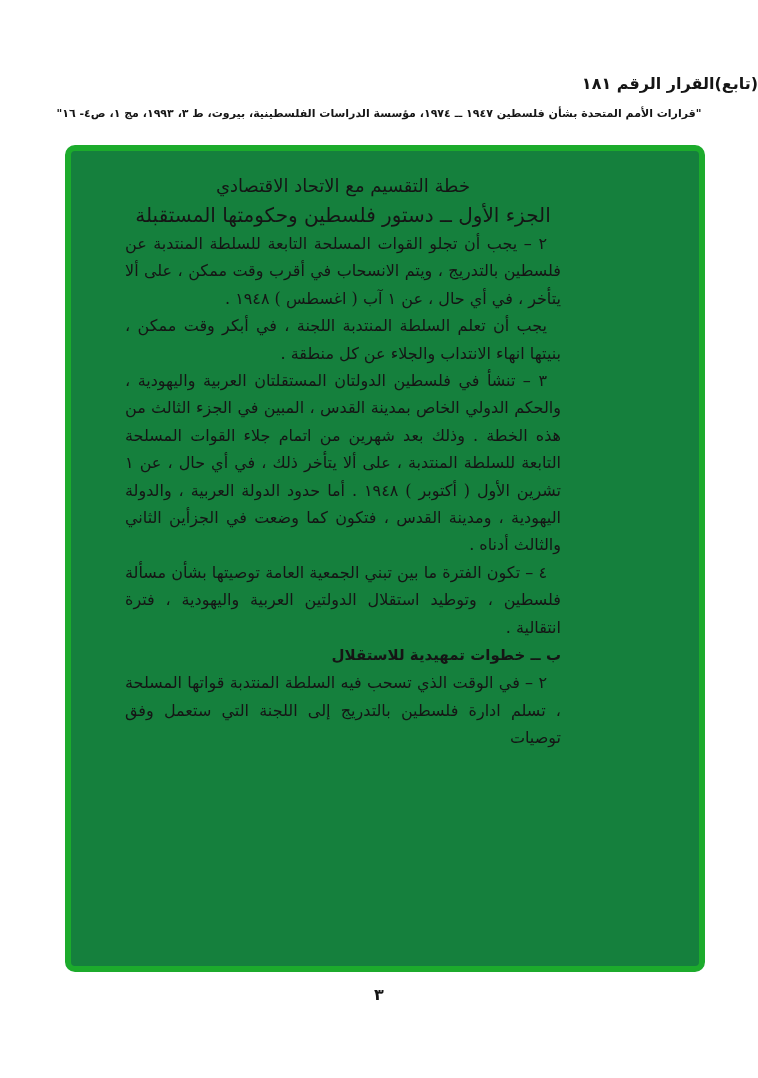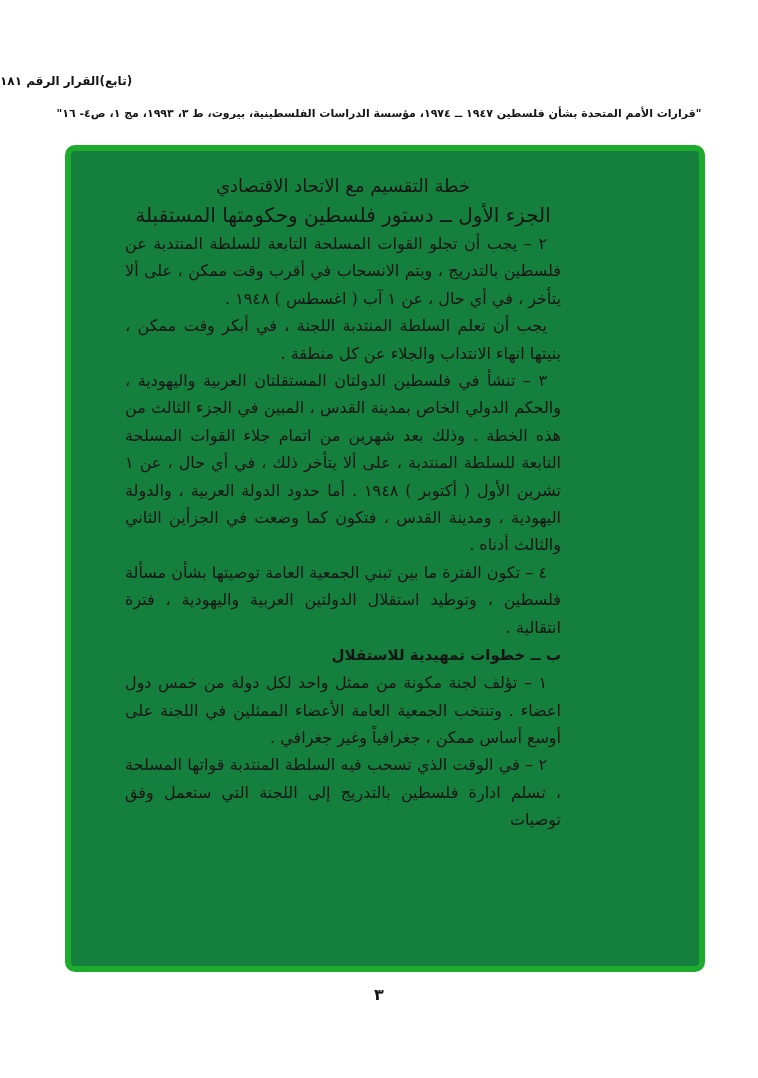--- a/index.html
+++ b/index.html
@@ -6,22 +6,22 @@
   body {
     width:758px; height:1078px;
     background:#ffffff;
     font-family:"DejaVu Sans", sans-serif;
     position:relative;
     color:#151515;
     overflow:hidden;
   }
   .hdr1 {
     position:absolute; top:74px; left:0; width:758px;
-    text-align:left; direction:rtl;
-    font-weight:bold; font-size:12px; letter-spacing:0.5px;
+    text-align:right; direction:rtl;
+    font-weight:bold; font-size:16px; letter-spacing:0.5px;
   }
   .hdr2 {
     position:absolute; top:107px; left:0; width:758px;
     text-align:center; direction:rtl;
     font-weight:bold; font-size:11px;
     white-space:nowrap;
   }
   .frame {
     position:absolute; left:65px; top:145px;
     width:628px; height:815px;
@@ -76,20 +76,19 @@
 
     <p class="body">يجب أن تعلم السلطة المنتدبة اللجنة ، في أبكر وقت ممكن ، بنيتها انهاء الانتداب والجلاء عن كل منطقة .</p>
 
 
     <p class="body">٣ – تنشأ في فلسطين الدولتان المستقلتان العربية واليهودية ، والحكم الدولي الخاص بمدينة القدس ، المبين في الجزء الثالث من هذه الخطة . وذلك بعد شهرين من اتمام جلاء القوات المسلحة التابعة للسلطة المنتدبة ، على ألا يتأخر ذلك ، في أي حال ، عن ١ تشرين الأول ( أكتوبر ) ١٩٤٨ . أما حدود الدولة العربية ، والدولة اليهودية ، ومدينة القدس ، فتكون كما وضعت في الجزأين الثاني والثالث أدناه .</p>
 
     <p class="body">٤ – تكون الفترة ما بين تبني الجمعية العامة توصيتها بشأن مسألة فلسطين ، وتوطيد استقلال الدولتين العربية واليهودية ، فترة انتقالية .</p>
 
     <div class="sec-head">ب ــ خطوات تمهيدية للاستقلال</div>
 
-    <p class="body">١ – تؤلف لجنة مكونة من ممثل واحد لكل دولة من خمس دول اعضاء . وتنتخب الجمعية العامة الأعضاء الممثلين في اللجنة على أوسع أساس ممكن ، جغرافياً وغير جغرافي .</p>
 
     <p class="body">٢ – في الوقت الذي تسحب فيه السلطة المنتدبة قواتها المسلحة ، تسلم ادارة فلسطين بالتدريج إلى اللجنة التي ستعمل وفق توصيات</p>
 
   </div>
 </div>
 
 <div class="page-num">٣</div>
 
 </body></html>

